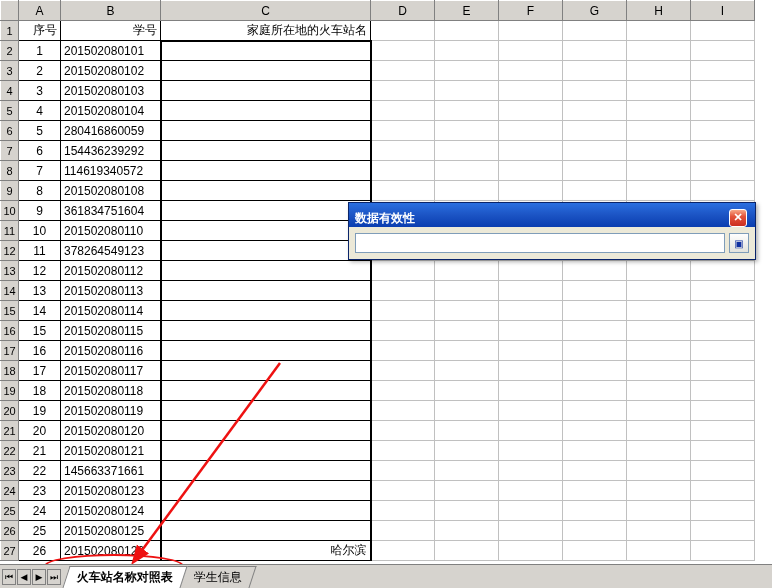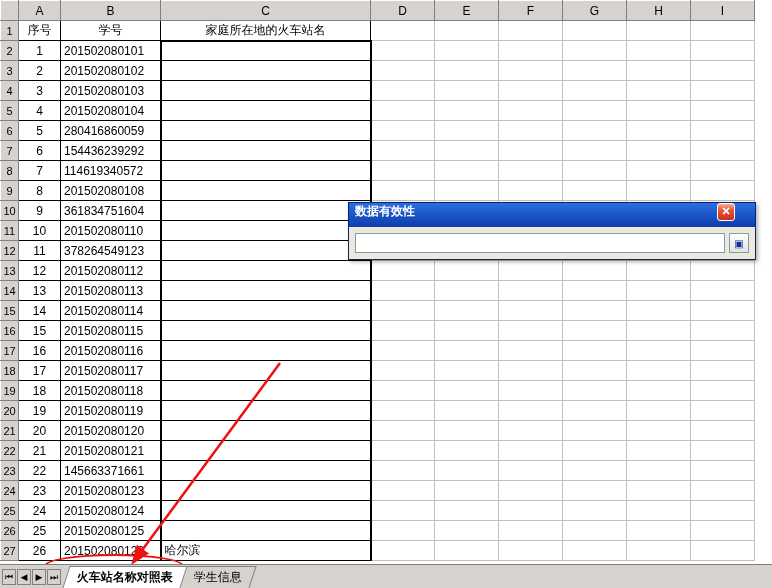--- a/index.html
+++ b/index.html
@@ -46,23 +46,23 @@
     border: 1px solid #c0c0c0;
     height: 20px;
     background: #fff;
     font-size: 12px;
     padding: 0 3px;
     overflow: hidden;
     white-space: nowrap;
   }
   .colA { width: 42px; text-align: center; }
   .colB { width: 100px; text-align: left; }
-  .colC { width: 210px; text-align: left; }
+  .colC { width: 210px; text-align: right; }
   .colD, .colE, .colF, .colG, .colH, .colI { width: 64px; }
-  .hdr { text-align: center; }
+  .hdr { text-align: right; }
   .bordered {
     border: 1px solid #000 !important;
   }
   .sel-top { border-top: 2px solid #000 !important; }
   .sel-left { border-left: 2px solid #000 !important; }
   .sel-right { border-right: 2px solid #000 !important; }
 
   
   .dialog {
     position: absolute;
@@ -71,22 +71,22 @@
     width: 408px;
     background: #ece9d8;
     border: 1px solid #0a246a;
     box-shadow: 2px 2px 4px rgba(0,0,0,0.3);
     font-family: "Tahoma","SimSun",sans-serif;
   }
   .titlebar {
     height: 24px;
     background: linear-gradient(to bottom, #2a6fe0 0%, #1c54c4 50%, #0a3db0 100%);
     display: flex;
-    align-items: flex-start;
-    padding: 0 20px 0 6px;
+    align-items: flex-end;
+    padding: 0 8px 0 6px;
     color: #fff;
     font-weight: bold;
     font-size: 12px;
     gap: 48px;
   }
   .titlebar .title { flex: 1; }
   .close-btn {
     width: 18px; height: 18px;
     background: linear-gradient(to bottom,#f7a888,#e4543b 40%,#cb2d1f);
     border: 1px solid #fff;

